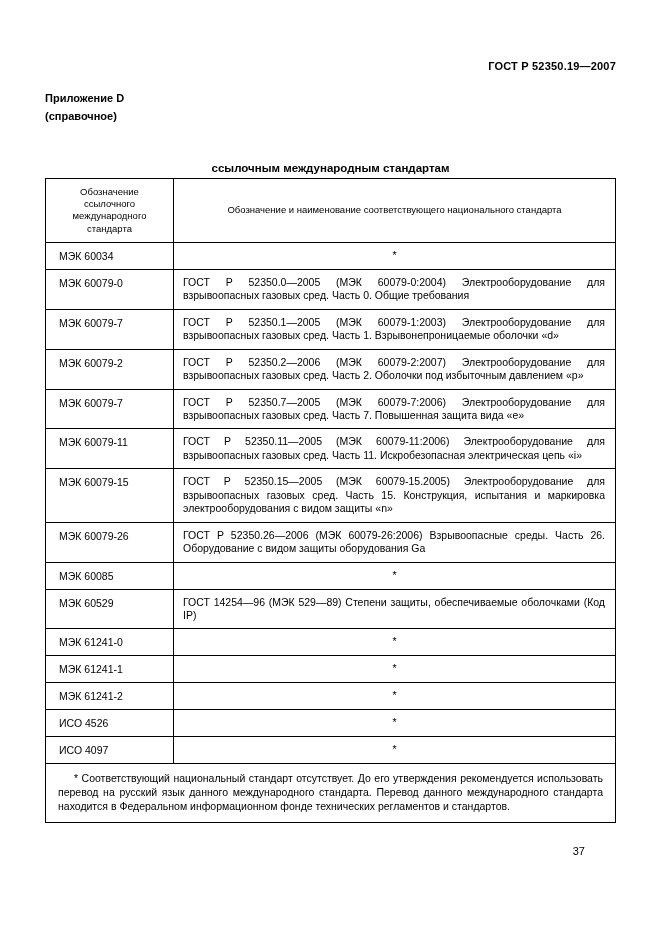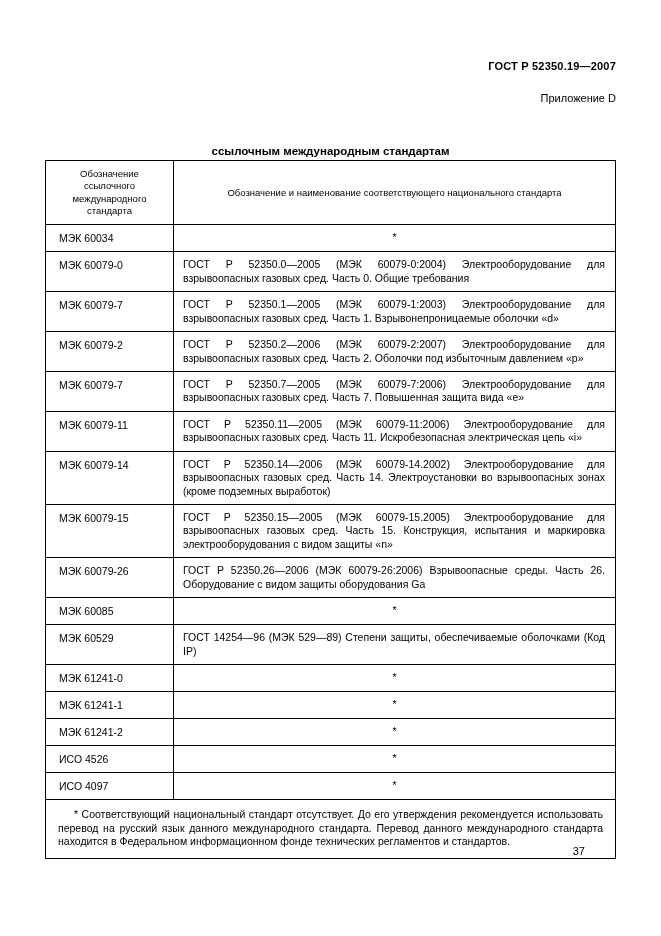--- a/index.html
+++ b/index.html
@@ -19,22 +19,22 @@
     width: 661px; height: 880px;
     padding: 60px 45px 0 45px;
   }
   .doc-header {
     text-align: right;
     font-weight: bold;
     font-size: 11px;
     letter-spacing: 0.2px;
   }
   .appendix {
-    text-align: right;
-    font-weight: normal;
+    text-align: left;
+    font-weight: bold;
     font-size: 11px;
     line-height: 1.6;
     margin-top: 18px;
   }
   .doc-title {
     text-align: center;
     font-weight: bold;
     font-size: 11.5px;
     line-height: 1.6;
     margin-top: 34px;
@@ -93,20 +93,21 @@
 </style>
 </head>
 <body>
 
 <div class="page">
 
   <div class="doc-header">ГОСТ Р 52350.19—2007</div>
 
   <div class="appendix">
     <div>Приложение D</div>
+    <div>(справочное)</div>
   </div>
 
   <div class="doc-title">
     <div>ссылочным международным стандартам</div>
   </div>
 
 
   <table class="main">
     <colgroup>
         <col class="col-std">
@@ -135,24 +136,20 @@
         <td class="std">МЭК 60079-2</td>
         <td class="desc">ГОСТ Р 52350.2—2006 (МЭК 60079-2:2007)  Электрооборудование для взрывоопасных газовых сред. Часть 2.  Оболочки под избыточным давлением «р»</td>
       </tr>
       <tr>
         <td class="std">МЭК 60079-7</td>
         <td class="desc">ГОСТ Р 52350.7—2005 (МЭК 60079-7:2006)  Электрооборудование для взрывоопасных газовых сред. Часть 7.  Повышенная защита вида «е»</td>
       </tr>
       <tr>
         <td class="std">МЭК 60079-11</td>
         <td class="desc">ГОСТ Р 52350.11—2005 (МЭК 60079-11:2006) Электрооборудование для взрывоопасных газовых сред. Часть 11.  Искробезопасная электрическая цепь «i»</td>
-      </tr>
-      <tr>
-        <td class="std">МЭК 60079-14</td>
-        <td class="desc">ГОСТ Р 52350.14—2006 (МЭК 60079-14.2002) Электрооборудование для взрывоопасных газовых сред. Часть 14. Электроустановки во взрывоопасных зонах (кроме подземных выработок)</td>
       </tr>
       <tr>
         <td class="std">МЭК 60079-15</td>
         <td class="desc">ГОСТ Р 52350.15—2005 (МЭК 60079-15.2005) Электрооборудование для взрывоопасных газовых сред. Часть 15. Конструкция, испытания и маркировка электрооборудования с видом защиты «n»</td>
       </tr>
       <tr>
         <td class="std">МЭК 60079-26</td>
         <td class="desc">ГОСТ Р 52350.26—2006 (МЭК 60079-26:2006) Взрывоопасные среды. Часть 26. Оборудование с видом защиты оборудования Ga</td>
       </tr>
       <tr class="row-single">

